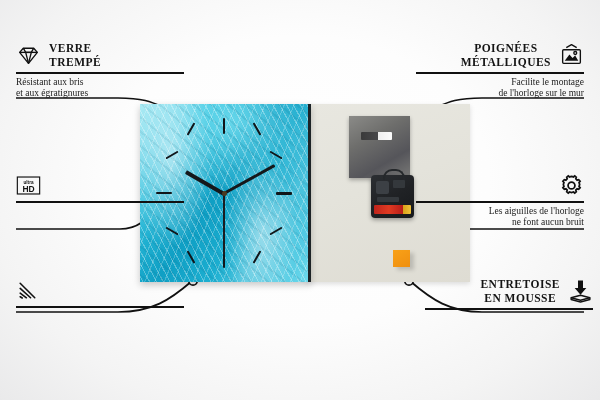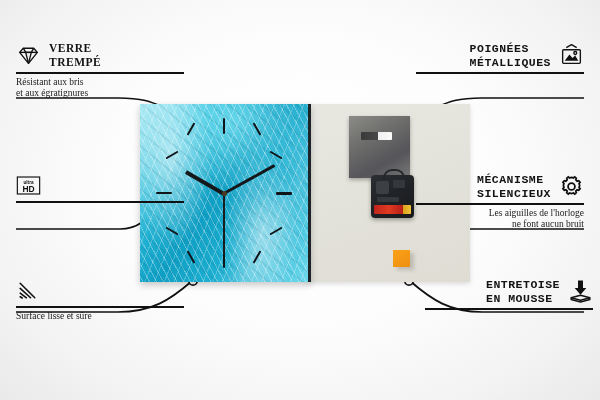--- a/index.html
+++ b/index.html
@@ -97,21 +97,21 @@
   }
   
   .feat{position:absolute;width:190px;}
   .feat-head{display:flex;align-items:center;gap:8px;}
   .feat.right .feat-head{justify-content:flex-end;}
   .feat-title{
     font-size:11.5px;font-weight:bold;color:#141414;
     line-height:13.5px;letter-spacing:.5px;text-transform:uppercase;
   }
   .feat.left .feat-title{text-align:left;}
-  .feat.right .feat-title{text-align:left;font-family:Liberation Mono, monospace;}
+  .feat.right .feat-title{text-align:center;}
   .rule{height:1.6px;background:#111;margin-top:3px;}
   .feat-sub{
     font-size:9.5px;color:#1b1b1b;line-height:11.5px;margin-top:3px;
   }
   .feat.right .feat-sub{text-align:right;}
   .ico{width:25px;height:25px;flex:0 0 25px;display:block;}
   
   #f-verre   {left:16px; top:42px;}
   #f-impress {left:16px; top:173px;}
   #f-bords   {left:16px; top:278px;}
@@ -228,49 +228,46 @@
       <svg class="ico" viewBox="0 0 24 24">
         <g stroke="#111" stroke-width="1.5" stroke-linecap="round">
           <path d="M4 5 L18 19"></path>
             <path d="M4 10 L14 19"></path>
           <path d="M4 14.5 L10 19"></path>
             <path d="M4 18 L6 19.2"></path>
         </g>
       </svg>
     </div>
     <div class="rule"></div>
-    <div class="feat-sub">
-      <span>Surface lisse et sûre</span>
-    </div>
   </div>
 
   <div class="feat right" id="f-poign">
     <div class="feat-head">
       <div class="feat-title">
         <span>POIGNÉES</span><br>
         <span>MÉTALLIQUES</span>
       </div>
       <svg class="ico" viewBox="0 0 24 24">
         <g fill="none" stroke="#111" stroke-width="1.3" stroke-linejoin="round">
           <path d="M7 4.5 L12 1.6 L17 4.5"></path>
           <rect x="3.5" y="6.5" width="17" height="13" rx="1"></rect>
           <path d="M5.5 17 L10 11 L13 14.5 L15.5 12 L18.5 17 Z" fill="#111" stroke="none"></path>
           <circle cx="15.6" cy="9.6" r="1.4"></circle>
         </g>
       </svg>
     </div>
     <div class="rule"></div>
+    <div class="feat-sub">
+      <span>Facilite le montage</span><br>
+      <span>de l'horloge sur le mur</span>
+    </div>
   </div>
 
   <div class="feat right" id="f-meca">
     <div class="feat-head">
-      <div class="feat-title">
-        <span>MÉCANISME</span><br>
-        <span>SILENCIEUX</span>
-      </div>
       <svg class="ico" viewBox="0 0 24 24">
         <g fill="none" stroke="#111" stroke-width="1.7">
           <path d="M12 3.2 l1.9.55 1.2-1.0 1.5 1.35 -.45 1.5 1.25 1.25 1.5-.45 1.35 1.5 -1.0 1.2 .55 1.9 -.55 1.9 1.0 1.2 -1.35 1.5 -1.5-.45 -1.25 1.25 .45 1.5 -1.5 1.35 -1.2-1.0 -1.9 .55 -1.9-.55 -1.2 1.0 -1.5-1.35 .45-1.5 -1.25-1.25 -1.5 .45 -1.35-1.5 1.0-1.2 -.55-1.9 .55-1.9 -1.0-1.2 1.35-1.5 1.5 .45 1.25-1.25 -.45-1.5 1.5-1.35 1.2 1.0 Z"></path>
           <circle cx="12" cy="12" r="3.3"></circle>
         </g>
       </svg>
     </div>
     <div class="rule"></div>
     <div class="feat-sub">
       <span>Les aiguilles de l'horloge</span><br>

